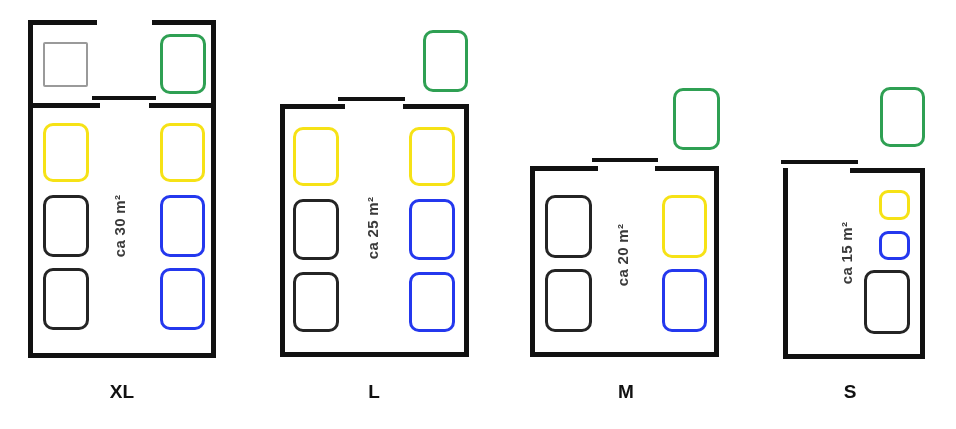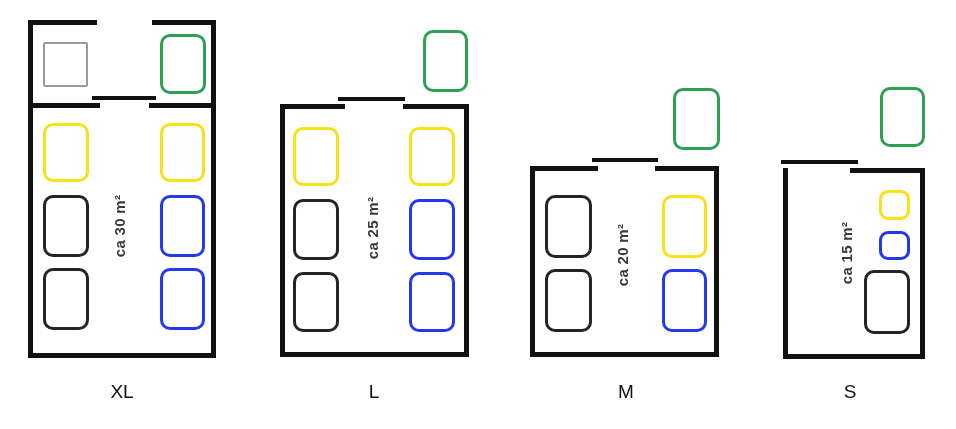--- a/index.html
+++ b/index.html
@@ -39,21 +39,21 @@
     font-size: 15px;
     font-weight: 600;
     letter-spacing: 0.3px;
     color: var(--area_text, #3a3a3a);
     white-space: nowrap;
     transform: translate(-50%, -50%) rotate(-90deg);
   }
   .size-label {
     position: absolute;
     font-size: 19px;
-    font-weight: 400;
+    font-weight: 700;
     color: var(--label_text, #111);
     transform: translateX(-50%);
     white-space: nowrap;
   }
 </style>
 </head>
 <body>
 
 <div class="canvas" style="--wall: #111111; --yellow: #F6E216; --blue: #2438EE; --green: #2FA053; --black: #242424; --gray: #9A9A9A; --area_text: #3A3A3A; --label_text: #111111; --background: #FFFFFF; width: 956px; height: 429px;">
     <div class="room">

